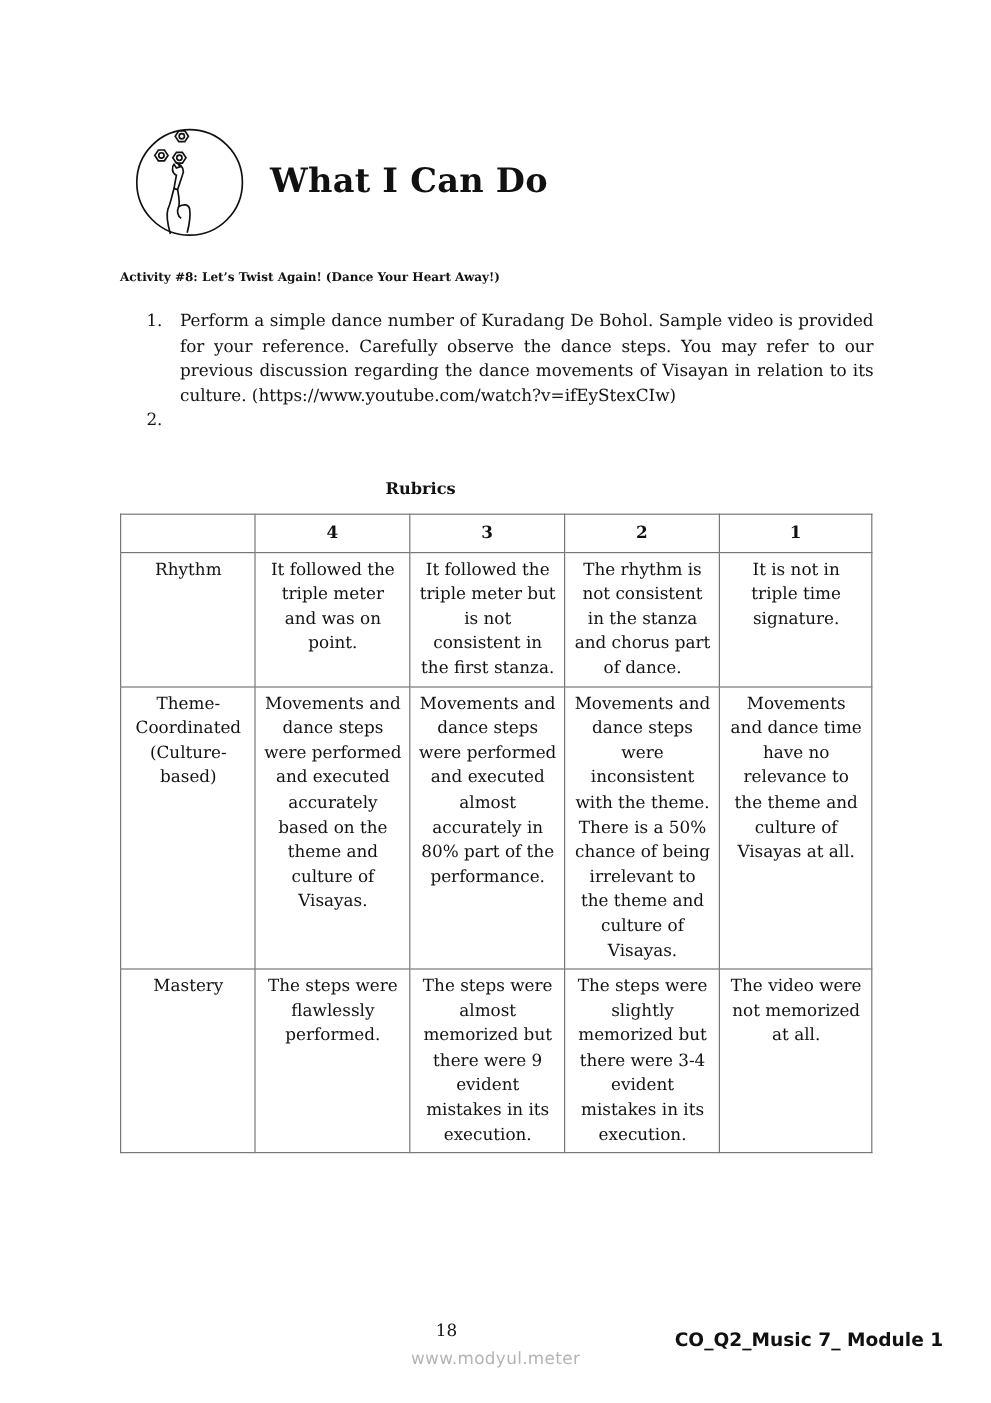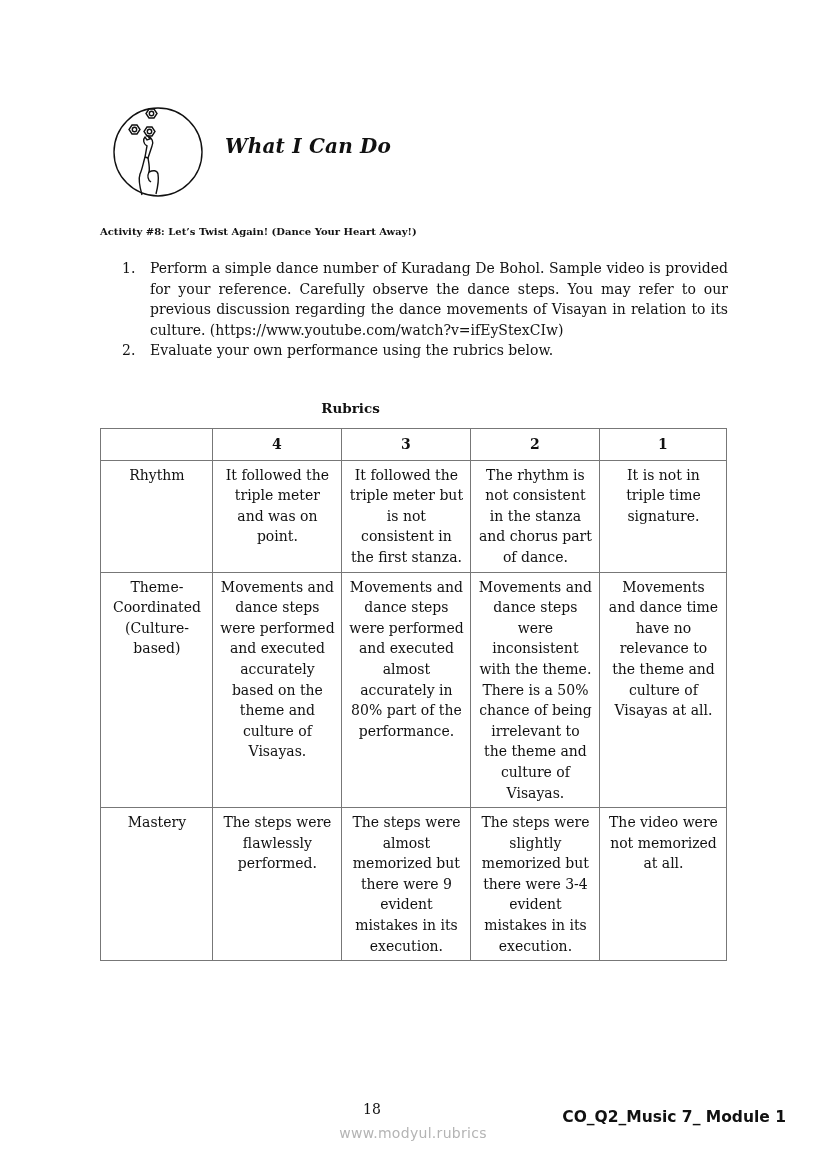--- a/index.html
+++ b/index.html
@@ -1,18 +1,18 @@
 <!DOCTYPE html>
 <html><head>
 <meta charset="utf-8">
 <style>
   html, body { margin: 0; padding: 0; background: #ffffff; }
   body { width: 826px; height: 1169px; position: relative; overflow: hidden; color: #111; font-family: "DejaVu Serif", serif; }
   .icon-wrap { position: absolute; left: 112px; top: 106px; width: 92px; height: 92px; }
-  .section-title { position: absolute; left: 225px; top: 134px; font-family: "DejaVu Serif", serif; font-weight: bold; font-style: italic; font-size: 20px; letter-spacing: 0.2px; }
+  .section-title { position: absolute; left: 225px; top: 134px; font-family: "DejaVu Serif", serif; font-weight: bold; font-size: 28px; letter-spacing: 0.2px; }
   .activity-title { position: absolute; left: 100px; top: 226px; font-family: "DejaVu Serif", serif; font-weight: bold; font-size: 10px; }
   .instructions { position: absolute; left: 122px; top: 258px; width: 606px; margin: 0; padding: 0; list-style: none; font-family: "DejaVu Serif", serif; font-size: 14px; line-height: 20.6px; }
   .instructions li { position: relative; padding-left: 28px; text-align: justify; }
   .instructions li .num { position: absolute; left: 0; top: 0; }
   .rubrics-caption { position: absolute; left: 0; width: 701px; top: 400px; text-align: center; font-family: "DejaVu Serif", serif; font-weight: bold; font-size: 13.5px; }
   table.rubric { position: absolute; left: 100px; top: 428px; width: 627px; border-collapse: collapse; font-family: "DejaVu Serif", serif; font-size: 14px; line-height: 20.6px; }
   table.rubric td, table.rubric th { border: 1.2px solid #777; vertical-align: top; padding: 4px 6px 4px 7px; text-align: center; font-weight: normal; }
   table.rubric th { text-align: center; font-weight: bold; padding: 5px 6px; }
   .c0 { width: 98px; } .c1 { width: 115px; } .c2 { width: 115px; } .c3 { width: 115px; } .c4 { width: 113px; }
   .page-number { position: absolute; left: 0; width: 744px; top: 1101px; text-align: center; font-family: "DejaVu Serif", serif; font-size: 14px; }
@@ -45,21 +45,20 @@
 
 <div class="activity-title">Activity #8: Let’s Twist Again! (Dance Your Heart Away!)</div>
 
 <ol class="instructions">
   <li>
     <span class="num">1.</span>
     <span>Perform a simple dance number of Kuradang De Bohol. Sample video is provided for your reference. Carefully observe the dance steps. You may refer to our previous discussion regarding the dance movements of Visayan in relation to its culture. (https://www.youtube.com/watch?v=ifEyStexCIw)</span>
   </li>
   <li>
     <span class="num">2.</span>
-    <span>Evaluate your own performance using the rubrics below.</span>
   </li>
 </ol>
 
 <div class="rubrics-caption">Rubrics</div>
 
 <table class="rubric">
   <thead>
     <tr>
       <th class="c0"></th>
       <th class="c1">4</th>
@@ -87,14 +86,14 @@
       <td>Mastery</td>
       <td>The steps were flawlessly performed.</td>
       <td>The steps were almost memorized but there were 9 evident mistakes in its execution.</td>
       <td>The steps were slightly memorized but there were 3-4 evident mistakes in its execution.</td>
       <td>The video were not memorized at all.</td>
     </tr>
   </tbody>
 </table>
 
 <div class="page-number">18</div>
-<div class="watermark">www.modyul.rubrics</div>
+<div class="watermark">www.modyul.meter</div>
 <div class="module-code">CO_Q2_Music 7_ Module 1</div>
 
 </body></html>

